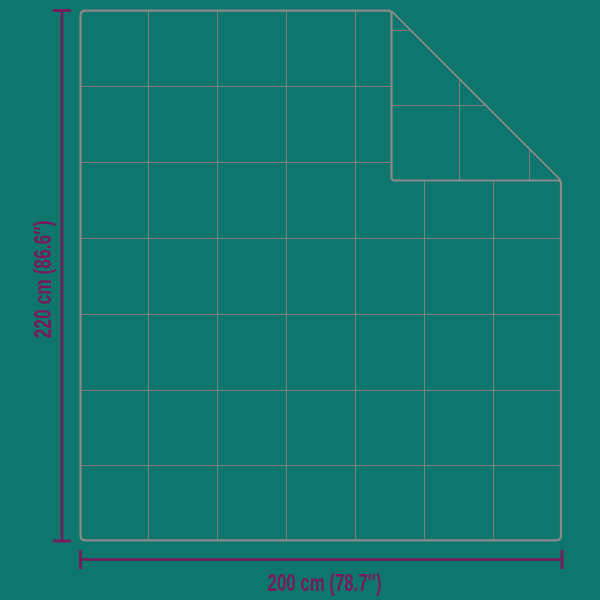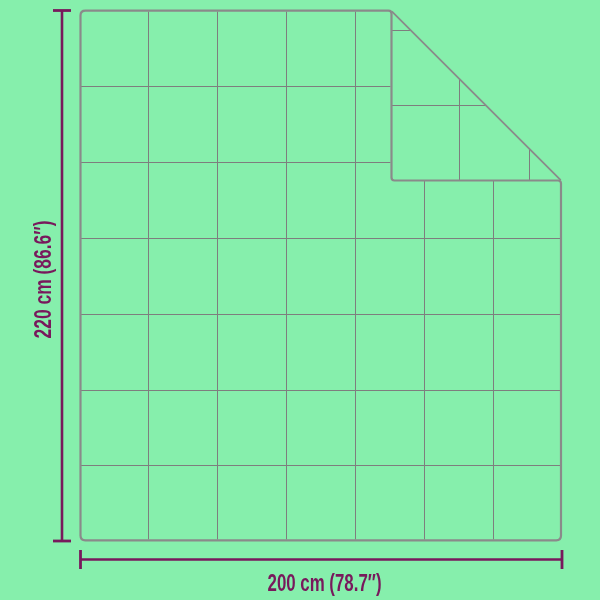--- a/index.html
+++ b/index.html
@@ -1,16 +1,16 @@
 <!DOCTYPE html>
 <html><head>
 <meta charset="utf-8">
 <style>
   html,body{margin:0;padding:0;background:#ffffff;}
-  .wrap{width:600px;height:600px;position:relative;background:#86efac;overflow:hidden;}
+  .wrap{width:600px;height:600px;position:relative;background:#0f766e;overflow:hidden;}
   svg{display:block;}
   text{font-family:"Liberation Sans", sans-serif;font-weight:bold;fill:#78195c;}
 </style>
 </head>
 <body>
 
 <div class="wrap">
 <svg width="600" height="600" viewBox="0 0 600 600">
 
   <g stroke="#7e7e7e" stroke-width="1">

